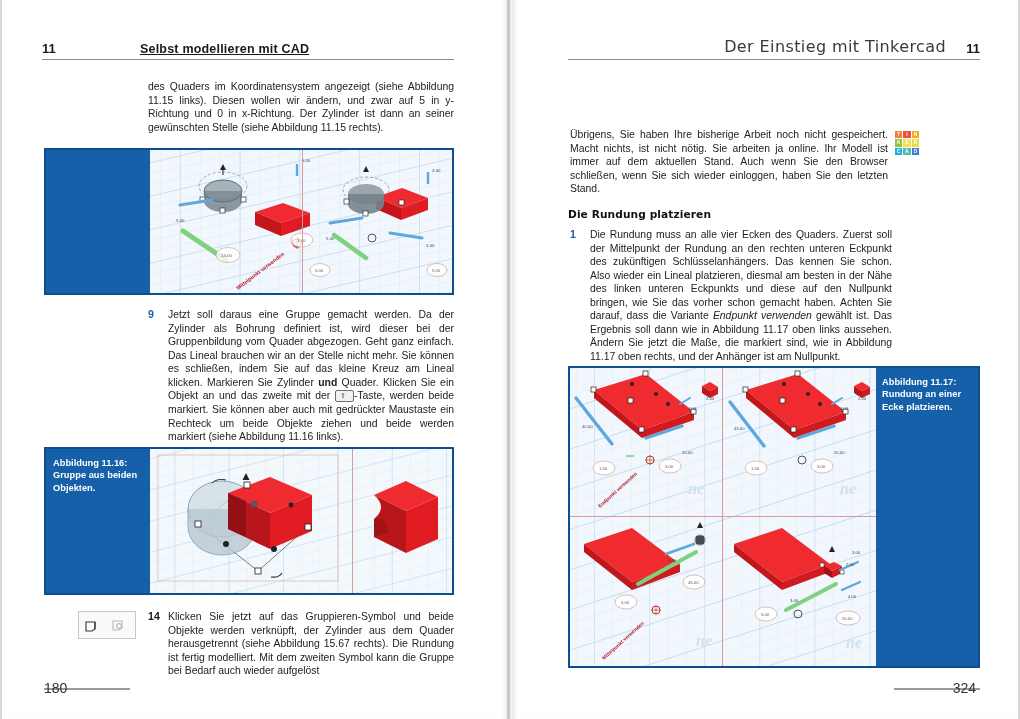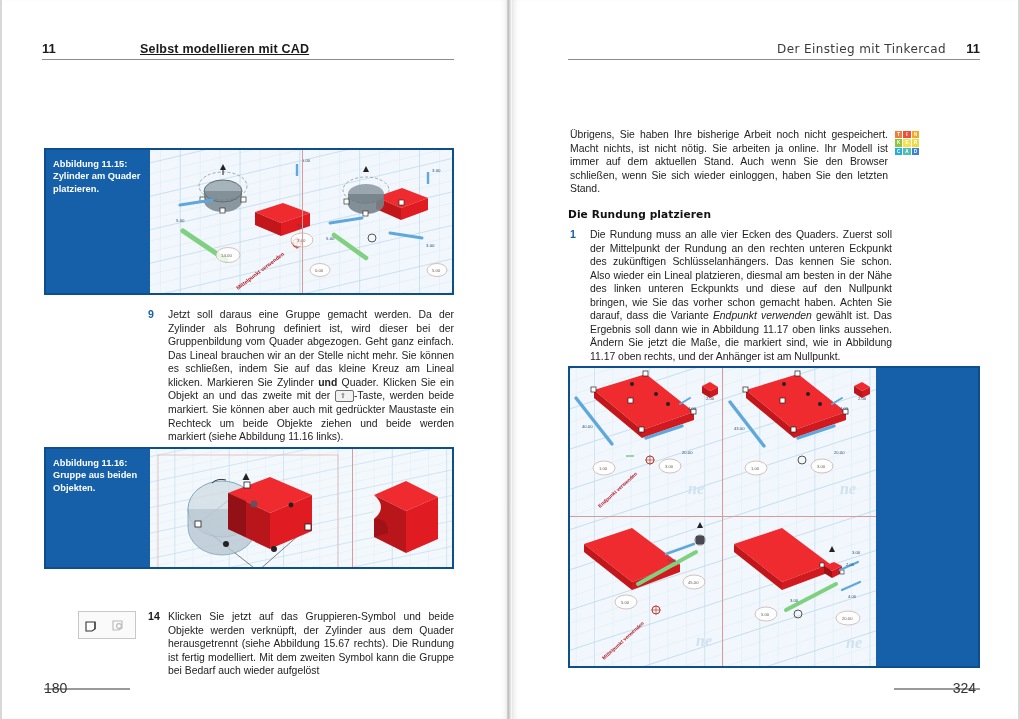--- a/index.html
+++ b/index.html
@@ -13,21 +13,21 @@
   .gutter{position:absolute;left:506px;top:0;width:6px;height:719px;
           background:linear-gradient(to right,#ffffff 0%,#b9b9b9 35%,#cfcfcf 55%,#ffffff 100%);}
   .edge-l{position:absolute;left:0;top:0;width:2px;height:719px;background:#d8d8d8;}
   .edge-r{position:absolute;right:0;top:0;width:2px;height:719px;background:#d8d8d8;}
 
   
   .runhead{position:absolute;height:26px;}
   .runhead .rule{position:absolute;left:0;right:0;bottom:0;height:1.5px;background:#8d8d8d;}
   .folio{position:absolute;bottom:4px;font-size:13px;font-weight:bold;color:#1a1a1a;}
   .chaptitle{position:absolute;bottom:4px;font-size:12.5px;font-weight:bold;color:#1a1a1a;letter-spacing:.2px;}
-  .chaptitle.script{font-family:"DejaVu Sans",sans-serif;font-weight:normal;font-size:12px;color:#3a3a3a;letter-spacing:.4px;}
+  .chaptitle.script{font-family:"DejaVu Sans",sans-serif;font-weight:normal;font-size:16px;color:#3a3a3a;letter-spacing:.4px;}
 
   
   .ptext{position:absolute;font-size:10.4px;line-height:13.55px;color:#222;text-align:justify;}
   .numlist{position:absolute;}
   .numlist .num{position:absolute;left:0;top:0;width:14px;text-align:left;
         font-size:10.6px;font-weight:bold;color:#1560a8;}
   .numlist .num.dark{color:#1a1a1a;}
   .numlist .txt{margin-left:20px;font-size:10.4px;line-height:13.55px;color:#222;text-align:justify;}
 
   .subhead{position:absolute;font-size:10.6px;font-weight:bold;color:#111;
@@ -72,23 +72,23 @@
   <div class="gutter"></div>
   <div class="edge-l"></div>
   <div class="edge-r"></div>
 
   <div class="runhead" style="left:42px;top:34px;width:412px;">
     <div class="folio" style="left:0;">11</div>
     <div class="chaptitle" style="left:98px;text-decoration:underline;">Selbst modellieren mit CAD</div>
     <div class="rule"></div>
   </div>
 
+  <div class="ptext" style="left:148px;top:80px;width:306px;">des Quaders im Koordinatensystem angezeigt (siehe Abbildung 11.15 links). Diesen wollen wir ändern, und zwar auf 5 in y-Richtung und 0 in x-Richtung. Der Zylinder ist dann an seiner gewünschten Stelle (siehe Abbildung 11.15 rechts).</div>
 
   <div class="figure" style="left:44px;top:148px;width:410px;height:147px;">
-    <div class="figcap" style="left:7px;top:8px;width:92px;">Abbildung 11.15: Zylinder am Quader platzieren.</div>
     <div class="figbody" style="left:104px;top:0px;right:0px;bottom:0px;">
       <div class="cad">
         <div class="gridwrap">
           <svg class="gsvg" viewBox="0 0 400 200" preserveAspectRatio="none">
             <defs>
               <pattern id="g1" width="22" height="13" patternUnits="userSpaceOnUse" patternTransform="skewY(-14)">
                 <path d="M0 0 H22 M0 0 V13" stroke="#cfe1ee" stroke-width="0.7" fill="none"></path>
               </pattern>
               <pattern id="g1b" width="66" height="39" patternUnits="userSpaceOnUse" patternTransform="skewY(-14)">
                 <path d="M0 0 H66 M0 0 V39" stroke="#b4d2e6" stroke-width="1.1" fill="none"></path>
@@ -171,21 +171,21 @@
         </svg>
       </div>
     </div>
   </div>
 
   <div class="numlist" style="left:148px;top:308px;width:306px;">
     <div class="num">9</div>
     <div class="txt"><span>Jetzt soll daraus eine Gruppe gemacht werden. Da der Zylinder als Bohrung definiert ist, wird dieser bei der Gruppenbildung vom Quader abgezogen. Geht ganz einfach. Das Lineal brauchen wir an der Stelle nicht mehr. Sie können es schließen, indem Sie auf das kleine Kreuz am Lineal klicken. Markieren Sie Zylinder </span><b>und</b><span> Quader. Klicken Sie ein Objekt an und das zweite mit der </span><span class="keycap">⇧</span><span>-Taste, werden beide markiert. Sie können aber auch mit gedrückter Maustaste ein Rechteck um beide Objekte ziehen und beide werden markiert (siehe Abbildung 11.16 links).</span></div>
   </div>
 
-  <div class="figure" style="left:44px;top:447px;width:410px;height:122px;">
+  <div class="figure" style="left:44px;top:447px;width:410px;height:148px;">
     <div class="figcap" style="left:7px;top:8px;width:92px;">Abbildung 11.16: Gruppe aus beiden Objekten.</div>
     <div class="figbody" style="left:104px;top:0px;right:0px;bottom:0px;">
       <div class="cad">
         <div class="gridwrap">
           <svg class="gsvg" viewBox="0 0 400 200" preserveAspectRatio="none">
             <defs>
               <pattern id="g2" width="20" height="12" patternUnits="userSpaceOnUse" patternTransform="skewY(-15)">
                 <path d="M0 0 H20 M0 0 V12" stroke="#d5e6f2" stroke-width="0.7" fill="none"></path>
               </pattern>
               <pattern id="g2b" width="60" height="36" patternUnits="userSpaceOnUse" patternTransform="skewY(-15)">
@@ -417,18 +417,19 @@
           <ellipse cx="124" cy="100" rx="12" ry="7" fill="rgba(255,255,255,.85)" stroke="#c9a79a" stroke-width=".7"></ellipse>
           <text x="118" y="102" font-size="4.2" fill="#7a5a4a" font-family="Liberation Sans, sans-serif">20.00</text>
           <circle cx="74" cy="96" r="4" fill="none" stroke="#555" stroke-width="1"></circle>
           <text x="122" y="130" font-size="16" fill="#cfe2f0" font-style="italic" font-weight="bold" font-family="Liberation Serif, serif">ne</text>
         </svg>
 
         <div class="fig-split" style="left:152px;"></div>
         <div class="fig-hsplit" style="top:148px;"></div>
       </div>
     </div>
+    <div class="figcap" style="left:312px;top:8px;width:92px;">Abbildung 11.17: Rundung an einer Ecke platzieren.</div>
   </div>
 
   <div class="folio-rule" style="left:894px;top:688px;width:86px;"></div>
   <div class="folio-num" style="right:44px;top:680px;">324</div>
 
 </div>
 
 </body></html>

